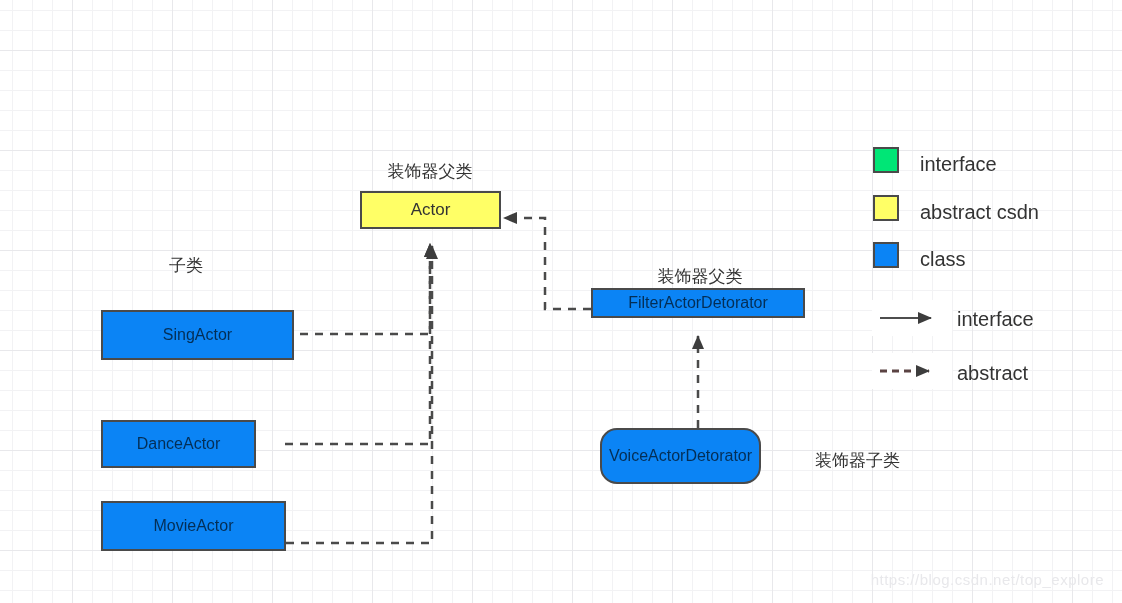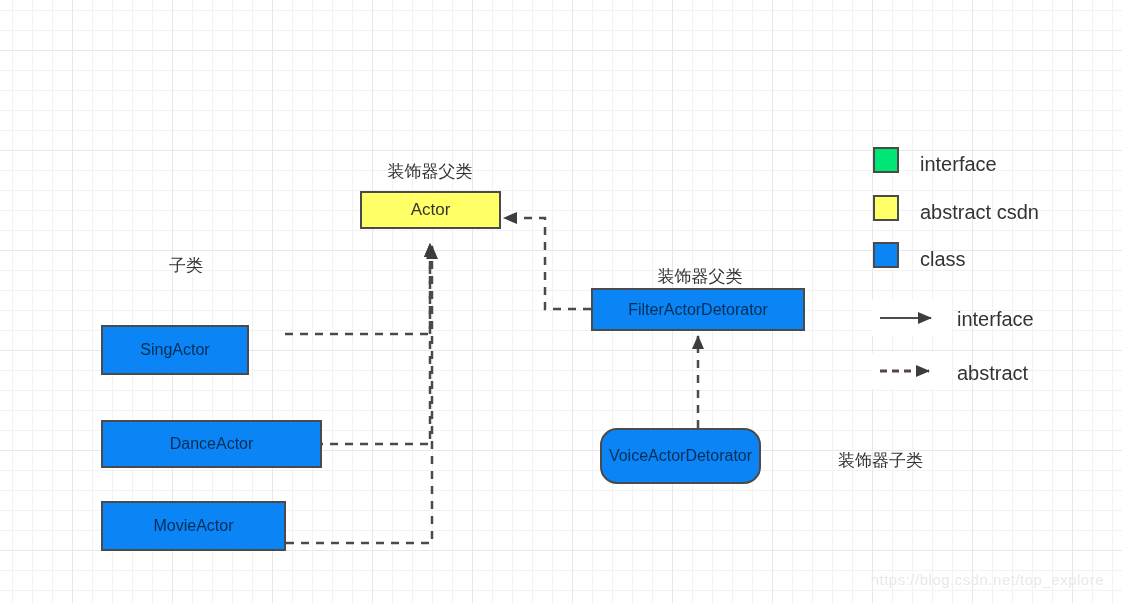--- a/index.html
+++ b/index.html
@@ -17,32 +17,32 @@
   }
   svg.edges{position:absolute;left:0;top:0;z-index:1;}
   .node{
     position:absolute;z-index:2;box-sizing:border-box;
     border:2px solid #4a4a4a;display:flex;align-items:center;justify-content:center;
     font-size:16px;color:rgba(0,0,0,0.65);
   }
   .node.abstract{background:#ffff66;color:#333333;font-size:17px;}
   .node.cls{background:#0b84f5;}
   .n-actor {left:360px;top:191px;width:141px;height:38px;}
-  .n-sing  {left:101px;top:310px;width:148px;height:50px;margin-top:15px;}
-  .n-dance {left:101px;top:420px;width:221px;height:48px;}
+  .n-sing  {left:101px;top:310px;width:193px;height:50px;}
+  .n-dance {left:101px;top:420px;width:155px;height:48px;}
   .n-movie {left:101px;top:501px;width:185px;height:50px;}
-  .n-filter{left:591px;top:288px;width:214px;height:43px;}
+  .n-filter{left:591px;top:288px;width:214px;height:30px;}
   .n-voice {left:600px;top:428px;width:161px;height:56px;border-radius:17px;}
   .anno{
     position:absolute;z-index:2;font-size:17px;color:#333;text-align:center;white-space:nowrap;
   }
   .a-abstract{left:350px;top:160px;width:160px;}
   .a-sub     {left:126px;top:254px;width:120px;}
   .a-decp    {left:600px;top:265px;width:200px;}
-  .a-decc    {left:815px;top:449px;text-align:center;margin-left:23px;}
+  .a-decc    {left:815px;top:449px;text-align:center;}
   .swatch{
     position:absolute;z-index:2;width:26px;height:26px;box-sizing:border-box;
     border:2px solid #4a4a4a;left:873px;
   }
   .sw-interface{top:147px;background:#00e676;}
   .sw-abstract {top:195px;background:#ffff66;}
   .sw-class    {top:242px;background:#0b84f5;}
   .legend-label{
     position:absolute;z-index:2;left:920px;font-size:20px;color:#333;white-space:nowrap;
   }

